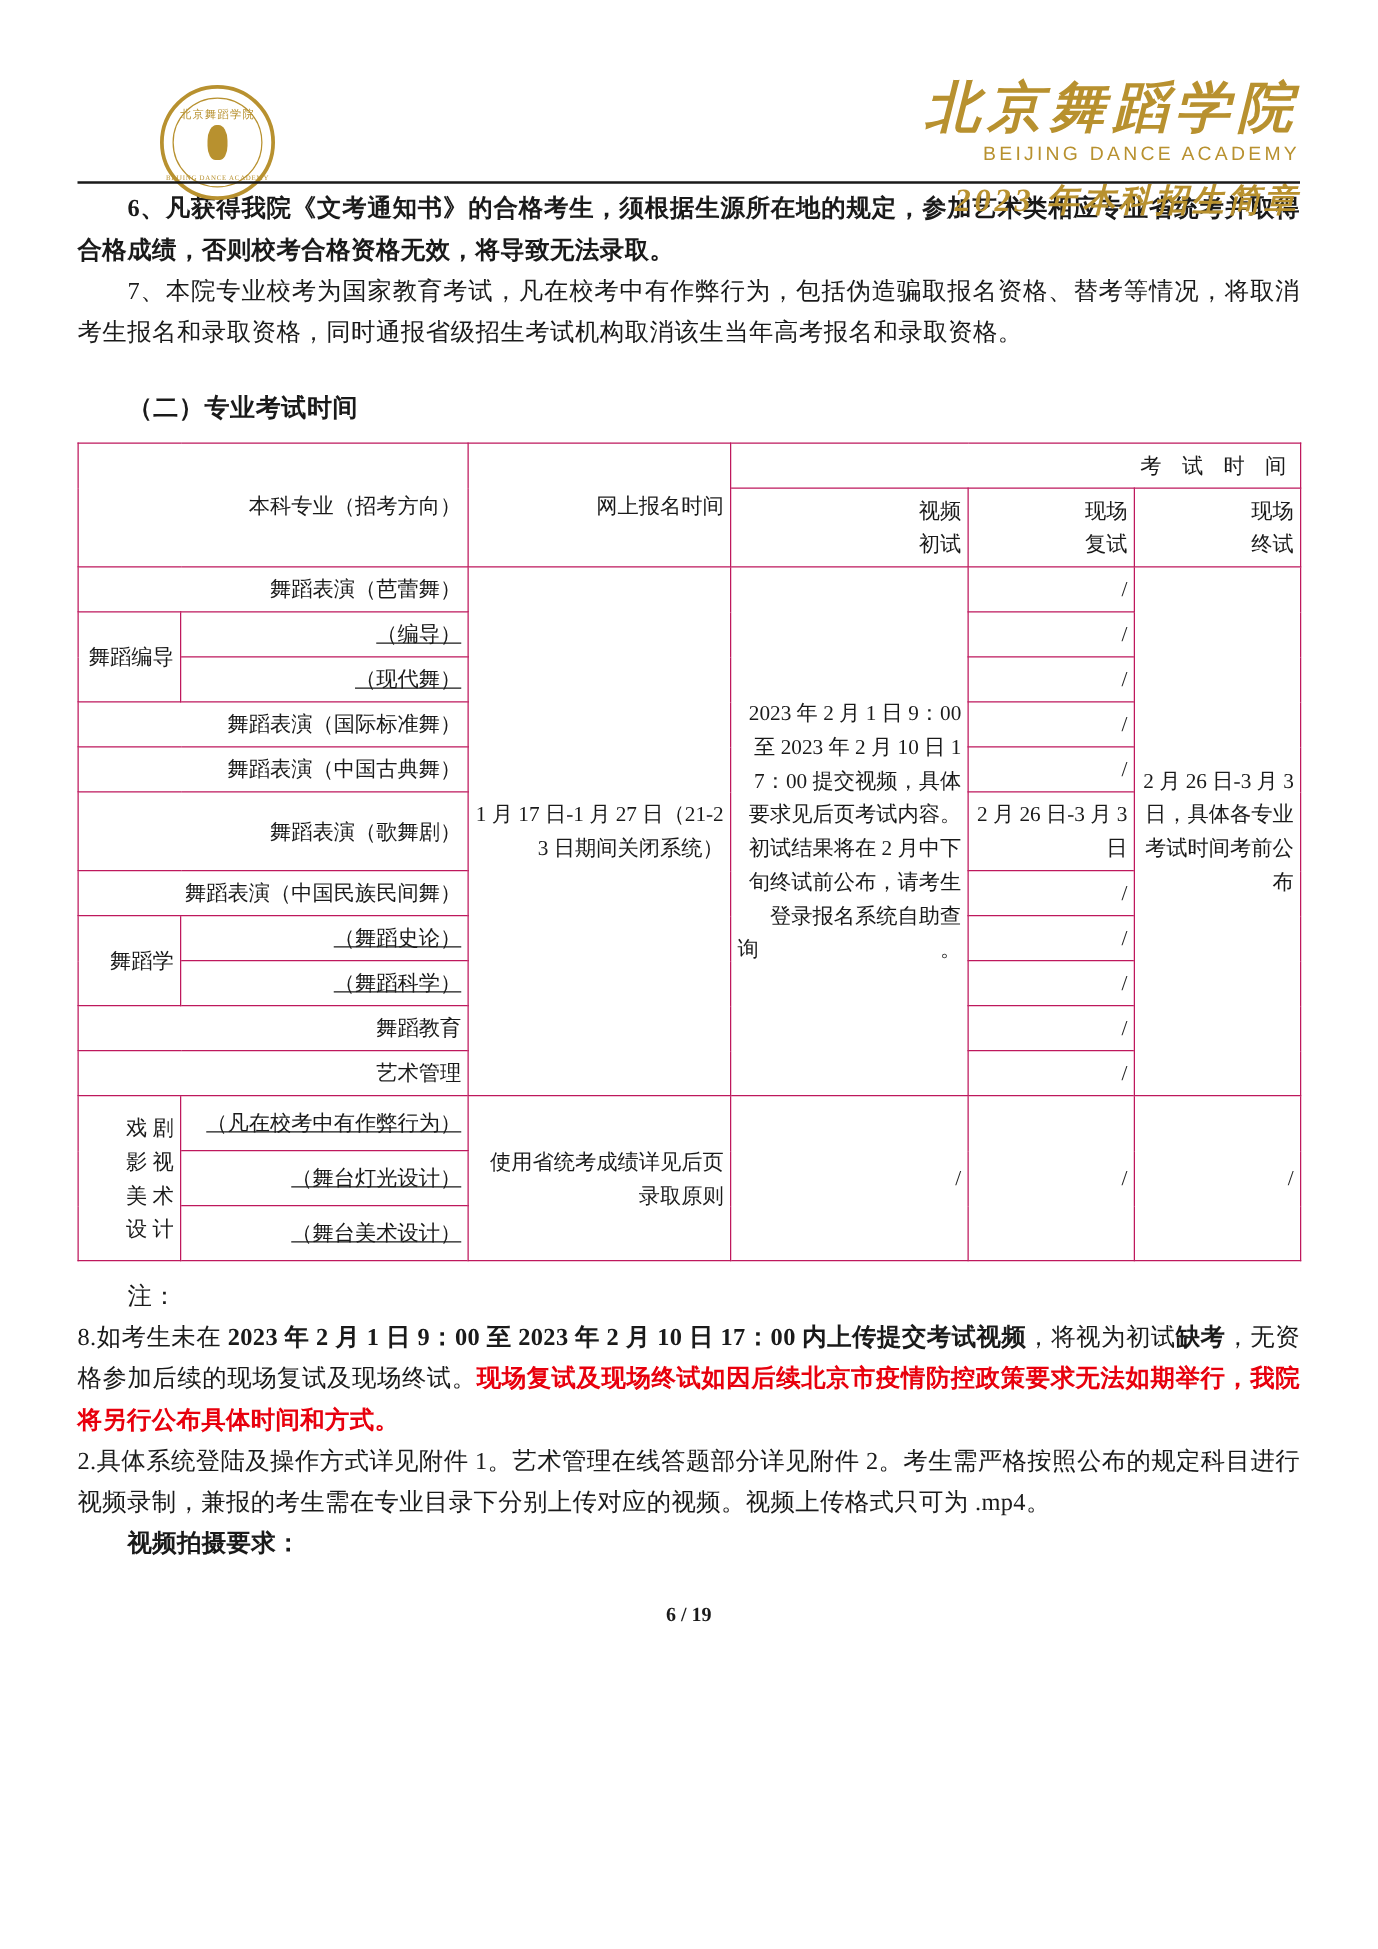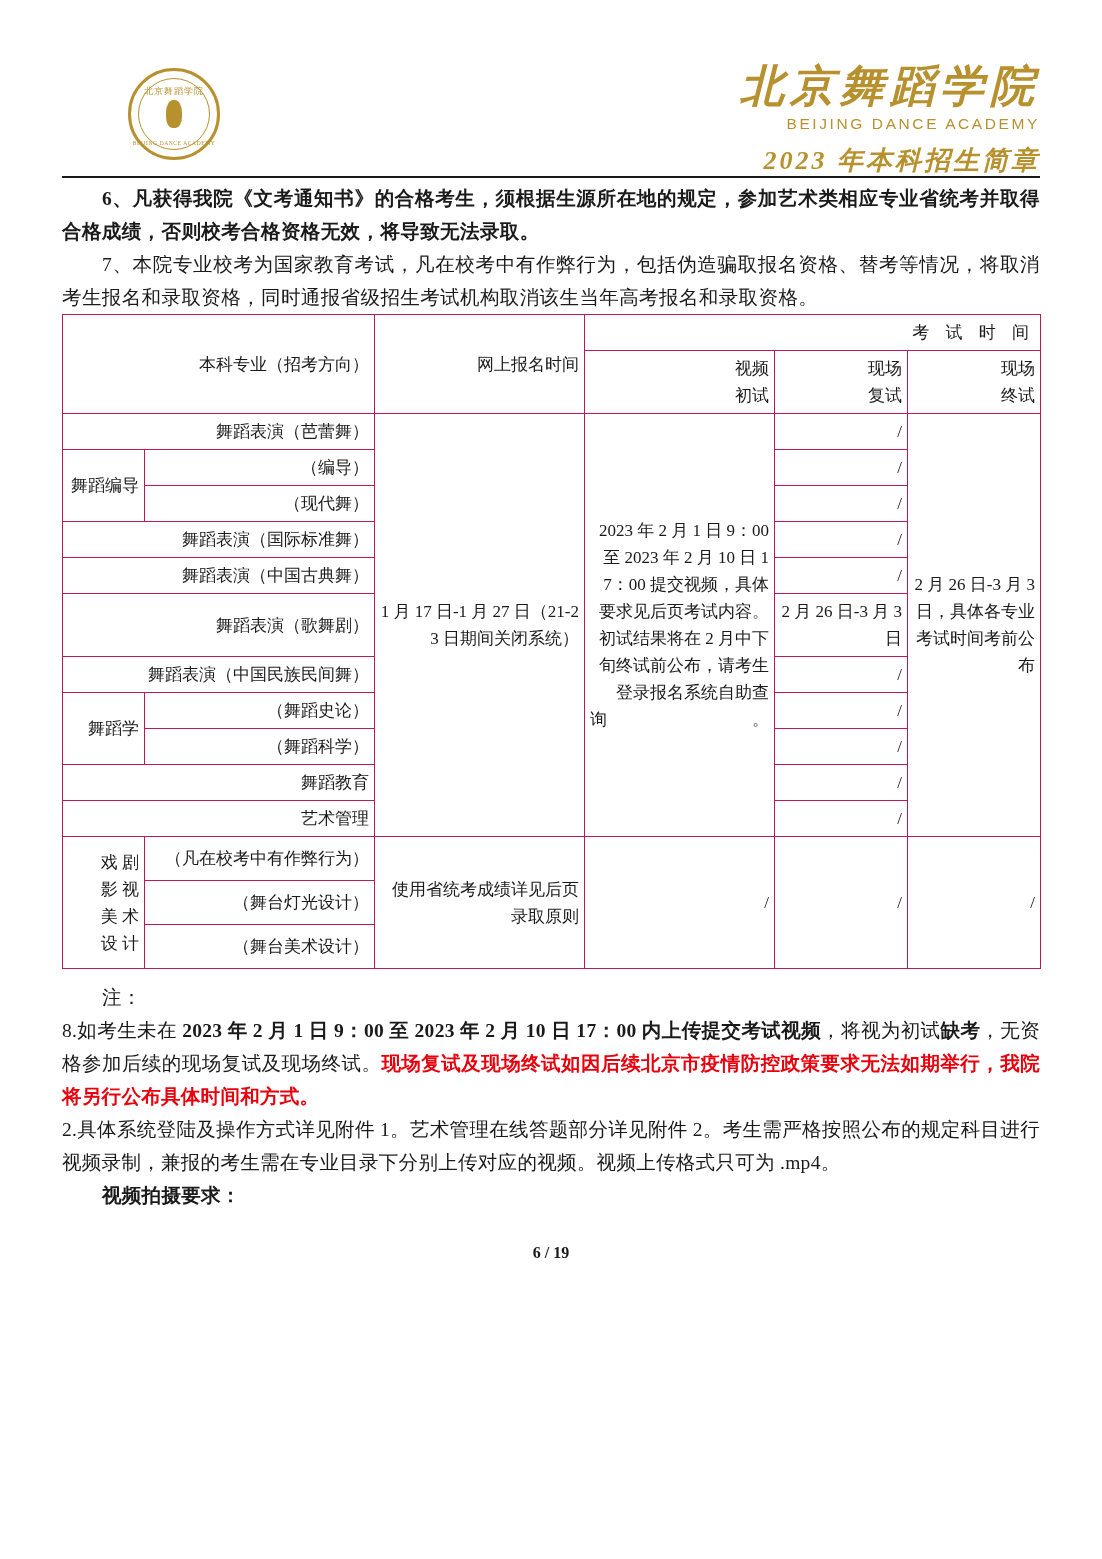--- a/index.html
+++ b/index.html
@@ -18,21 +18,21 @@
     width: 1102px;
     min-height: 1559px;
     position: relative;
     box-sizing: border-box;
     padding: 0;
   }
 
   
   .header {
     position: relative;
-    height: 178px;
+    height: 147px;
     padding: 12px 62px;
     box-sizing: border-box;
   }
   .logo {
     position: absolute;
     left: 128px;
     top: 68px;
     width: 92px;
     height: 92px;
   }
@@ -174,20 +174,21 @@
     font-size: 17.5px;
   }
   td.major-left {
     text-align: left;
     padding-left: 10px;
     font-size: 17.5px;
   }
   td.major-right {
     text-align: center;
     font-size: 17.5px;
+    text-decoration: underline;
   }
   td.vert-label {
     font-size: 17.5px;
     line-height: 30px;
     text-align: center;
     padding: 2px;
   }
   td.cell-video {
     font-size: 17.5px;
     line-height: 30px;
@@ -250,20 +251,21 @@
       <div class="header-sub">2023 年本科招生简章</div>
     </div>
     <div class="header-rule"></div>
   </div>
 
   <div class="content">
 
     <p class="para indent2 bold first-block">6、凡获得我院《文考通知书》的合格考生，须根据生源所在地的规定，参加艺术类相应专业省统考并取得合格成绩，否则校考合格资格无效，将导致无法录取。</p>
     <p class="para indent2">7、本院专业校考为国家教育考试，凡在校考中有作弊行为，包括伪造骗取报名资格、替考等情况，将取消考生报名和录取资格，同时通报省级招生考试机构取消该生当年高考报名和录取资格。</p>
 
+    <div class="section-title">（二）专业考试时间</div>
 
     <table class="exam">
       <colgroup>
         <col style="width:82px">
         <col style="width:230px">
         <col style="width:210px">
         <col style="width:190px">
         <col style="width:133px">
         <col style="width:133px">
       </colgroup>

